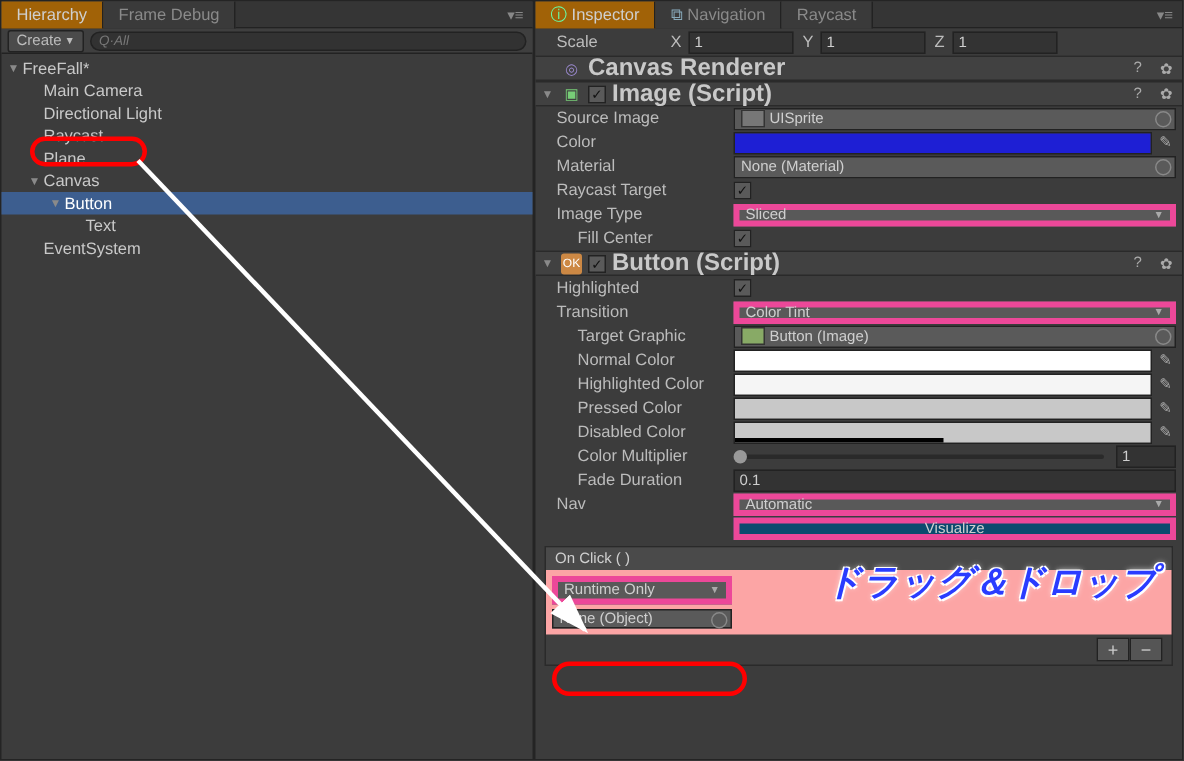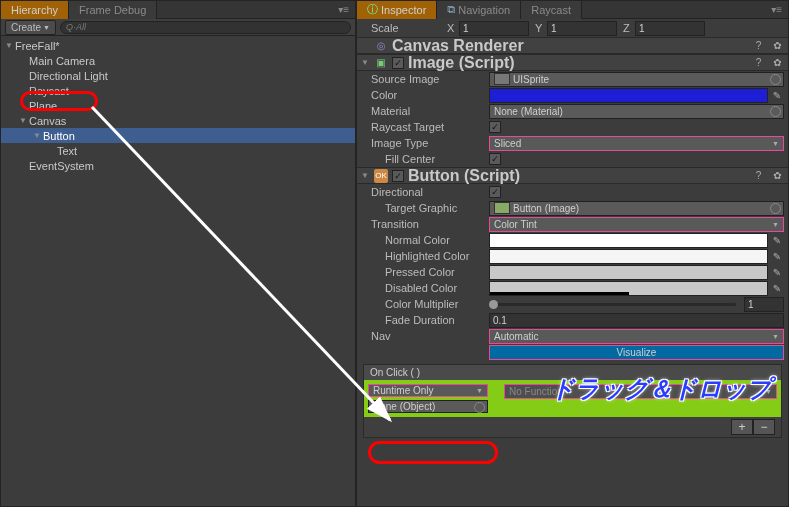--- a/index.html
+++ b/index.html
@@ -27,28 +27,28 @@
 .cname { flex:1; font-weight:bold; color:#c9c9c9; font-size:16px }
 .helpicn,.gearicn { width:13px; height:13px; margin-left:2px; display:inline-flex; align-items:center; justify-content:center; font-size:10px; color:#aaa }
 .proprow { display:flex; align-items:center; height:16px; padding-left:14px; padding-right:4px }
 .proprow .lbl { width:118px; color:#bcbcbc; font-size:11px }
 .proprow .val { flex:1; display:flex; align-items:center; gap:2px; height:15px }
 .objfield { flex:1; background:#5a5a5a; border:1px solid #222; height:15px; display:flex; align-items:center; padding:0 4px; font-size:10px; color:#cfcfcf; position:relative }
 .objfield .circ { position:absolute; right:2px; top:1px; width:11px; height:11px; border-radius:50%; border:1px solid #888 }
 .colorfield { flex:1; height:15px; border:1px solid #222; display:flex }
 .colorfield .swatch { flex:1 }
 .eyedrop { width:14px; height:14px; display:inline-flex; align-items:center; justify-content:center; color:#aaa; font-size:10px }
-.dropdown { flex:1; background:#595959; border:1px solid #ec4899; height:15px; padding:0 4px; font-size:10px; color:#cfcfcf; display:flex; align-items:center; justify-content:space-between }
+.dropdown { flex:1; background:#595959; border:4px solid #ec4899; height:15px; padding:0 4px; font-size:10px; color:#cfcfcf; display:flex; align-items:center; justify-content:space-between }
 .dropdown .dd{font-size:7px;color:#aaa}
 .numfield { background:#333; border:1px solid #222; height:15px; width:60px; padding:0 3px; color:#cfcfcf; font-size:10px; display:flex; align-items:center }
 .slider { flex:1; height:3px; background:#2a2a2a; border-radius:2px; position:relative; margin-right:6px }
 .slider .knob{position:absolute;left:0;top:-3px;width:9px;height:9px;border-radius:50%;background:#999}
 .eventsec { margin:4px 6px; border:1px solid #2a2a2a; background:#3f3f3f }
 .eventhdr { background:#4a4a4a; padding:2px 6px; font-size:10px; color:#cfcfcf }
-.eventbody { padding:4px; display:flex; gap:16px; background:#84cc16 }
+.eventbody { padding:4px; display:flex; gap:2px; background:#fca5a5 }
 .plusminus { display:flex; justify-content:flex-end; padding:2px 6px; gap:0 }
 .pmbtn { width:22px; height:16px; background:#555; border:1px solid #222; display:flex; align-items:center; justify-content:center; font-size:12px; color:#ccc }
 .redcircle { position:absolute; border:3px solid #ff0000; border-radius:12px; pointer-events:none }
 .annot { position:absolute; font-size:24px; font-weight:bold; font-style:italic; color:#2a3cff; text-shadow:-1px -1px 0 #fff,1px -1px 0 #fff,-1px 1px 0 #fff,1px 1px 0 #fff,0 0 4px #fff; text-align:right; line-height:1.25 }
 .arrow-svg{position:absolute;left:0;top:0;pointer-events:none}
 .miniicon{width:16px;height:12px;background:#777;border:1px solid #333;display:inline-block;margin-right:3px}
 </style>
 </head>
 <body>
 
@@ -197,45 +197,45 @@
 
   <div class="comphdr">
     <span class="fold">▼</span>
     <span class="cicon" style="background:#c84;color:#fff;border-radius:2px;font-size:8px;padding:0 2px">OK</span>
     <span class="chk">✓</span>
     <span class="cname">Button (Script)</span>
     <span class="helpicn">?</span>
     <span class="gearicn">✿</span>
   </div>
   <div class="proprow">
-    <span class="lbl">Directional</span>
+    <span class="lbl">Highlighted</span>
     <div class="val">
         <span class="chk">✓</span>
+      </div>
+  </div>
+  <div class="proprow">
+    <span class="lbl">Transition</span>
+    <div class="val">
+        <div class="dropdown">
+          <span>Color Tint</span>
+          <span class="dd">▼</span>
+        </div>
       </div>
   </div>
   <div class="proprow">
     <span class="lbl" style="padding-left:14px">Target Graphic</span>
     <div class="val">
         <div class="objfield">
           <span class="miniicon" style="background:#8a6"></span>
           <span>Button (Image)</span>
           <span class="circ"></span>
         </div>
       </div>
   </div>
   <div class="proprow">
-    <span class="lbl">Transition</span>
-    <div class="val">
-        <div class="dropdown">
-          <span>Color Tint</span>
-          <span class="dd">▼</span>
-        </div>
-      </div>
-  </div>
-  <div class="proprow">
     <span class="lbl" style="padding-left:14px">Normal Color</span>
     <div class="val">
         <div class="colorfield">
           <div class="swatch" style="background:#fff"></div>
         </div>
         <span class="eyedrop">✎</span>
       </div>
   </div>
   <div class="proprow">
     <span class="lbl" style="padding-left:14px">Highlighted Color</span>
@@ -286,43 +286,37 @@
     <div class="val">
         <div class="dropdown">
           <span>Automatic</span>
           <span class="dd">▼</span>
         </div>
       </div>
   </div>
   <div class="proprow">
     <span class="lbl"></span>
     <div class="val">
-        <div class="dropdown" style="justify-content:center;background:#0369a1">
+        <div class="dropdown" style="justify-content:center;background:#0c4a6e">
           <span>Visualize</span>
         </div>
       </div>
   </div>
 
   <div class="eventsec">
     <div class="eventhdr">On Click ( )</div>
     <div class="eventbody">
       <div style="display:flex;flex-direction:column;gap:3px;width:120px">
         <div class="dropdown" style="height:15px">
             <span>Runtime Only</span>
             <span class="dd">▼</span>
           </div>
         <div class="objfield" style="height:17px">
             <span>None (Object)</span>
             <span class="circ"></span>
-          </div>
-      </div>
-      <div style="flex:1">
-        <div class="dropdown" style="height:15px;background:#4e4e4e;color:#888">
-            <span>No Function</span>
-            <span class="dd">▼</span>
           </div>
       </div>
     </div>
     <div class="plusminus">
       <div class="pmbtn">+</div>
       <div class="pmbtn">−</div>
     </div>
   </div>
 </div>
 

